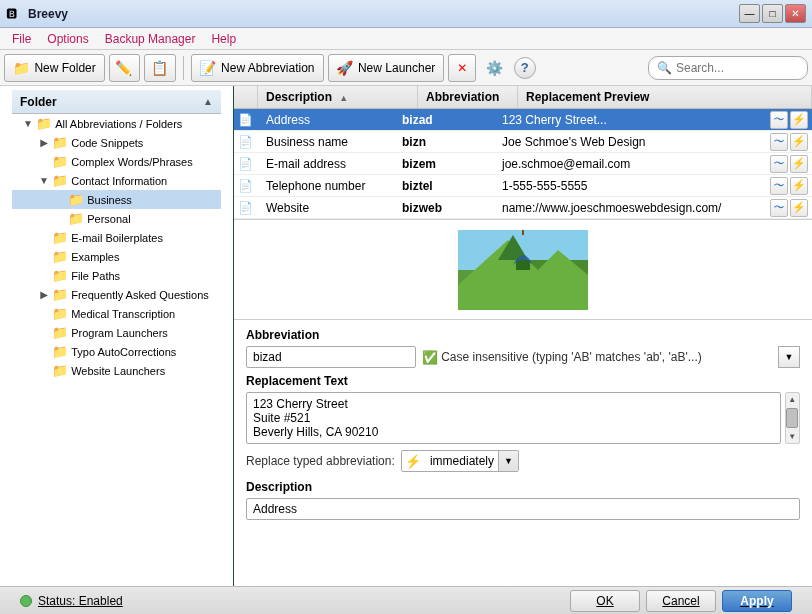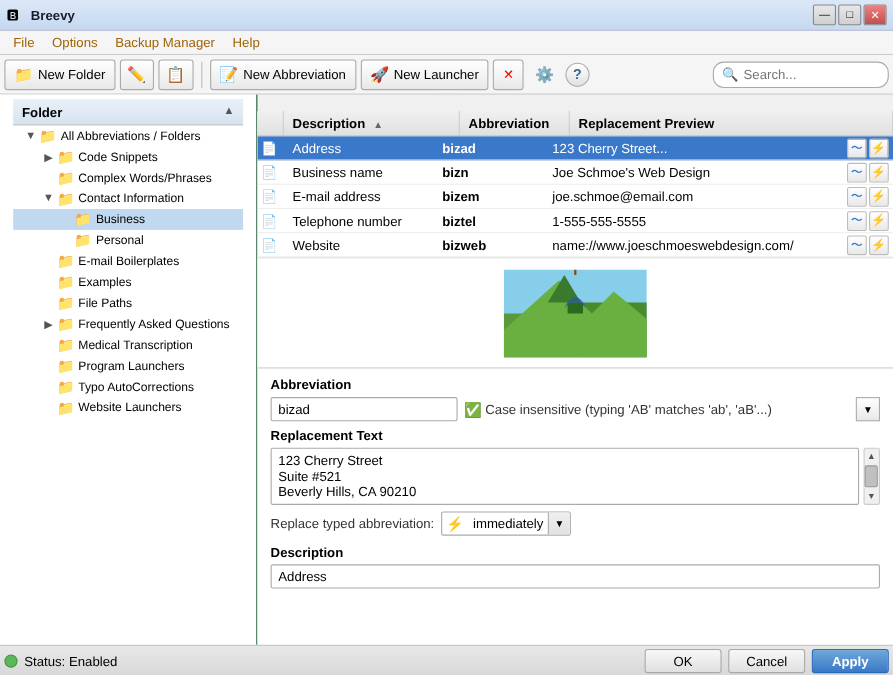--- a/index.html
+++ b/index.html
@@ -34,21 +34,21 @@
       height: 22px;
       display: flex;
       align-items: center;
       padding: 0 4px;
       border-bottom: 1px solid #ccc;
     }
     .menu-item {
       padding: 2px 8px;
       cursor: pointer;
       border-radius: 2px;
-      color: #a16207;
+      color: #be185d;
     }
 
     
     .toolbar {
       background: #f5f5f5;
       height: 36px;
       display: flex;
       align-items: center;
       padding: 0 4px;
       border-bottom: 1px solid #ccc;
@@ -141,21 +141,20 @@
     .indent2 { padding-left: 24px; }
     .indent3 { padding-left: 40px; }
 
     
     .right-panel {
       flex: 1;
       display: flex;
       flex-direction: column;
       background: white;
       overflow: hidden;
-      margin-top: 15px;
     }
 
     
     .table-container {
       flex: 0 0 auto;
       border-bottom: 1px solid #ccc;
     }
     .table-header {
       display: flex;
       background: linear-gradient(to bottom, #f0f0f0, #e0e0e0);
@@ -329,21 +328,22 @@
     }
 
     
     .statusbar {
       height: 28px;
       background: linear-gradient(to bottom, #e8e8e8, #d8d8d8);
       border-top: 1px solid #bbb;
       display: flex;
       align-items: center;
       justify-content: space-between;
-      padding: 0 4px;
+      padding: 0 20px;
+      text-decoration: underline;
     }
     .status-left {
       display: flex;
       align-items: center;
       gap: 6px;
     }
     .status-indicator {
       width: 12px; height: 12px;
       border-radius: 50%;
       background: #5cb85c;

